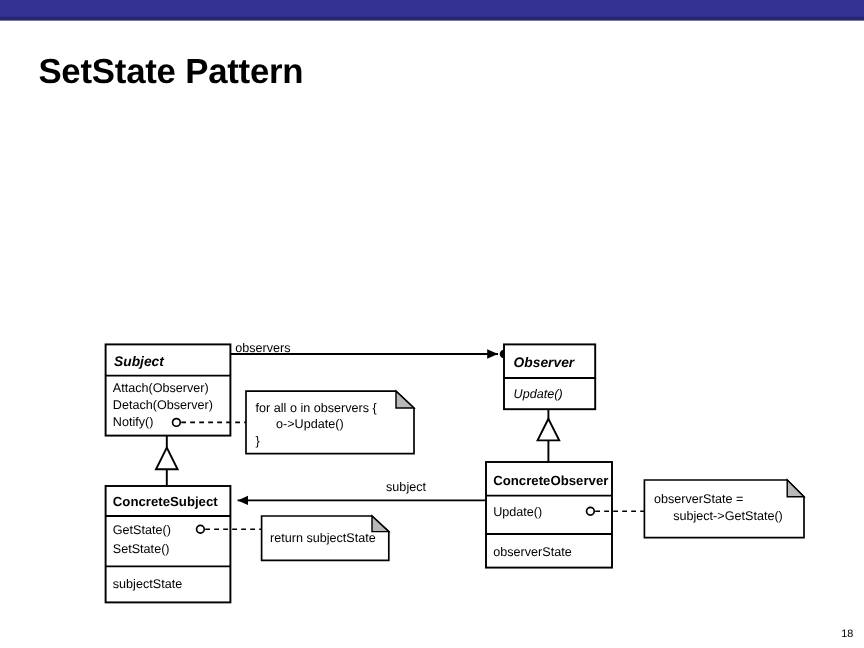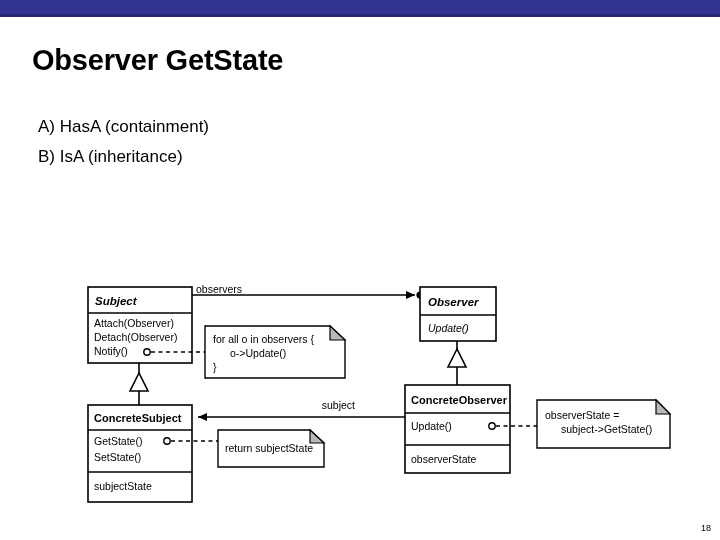--- a/index.html
+++ b/index.html
@@ -71,26 +71,22 @@
   }
   .diagram svg { display: block; }
 </style>
 </head>
 <body>
 
 <div class="slide">
 
   <div class="topbar"></div>
 
-  <div class="title">Observer GetState</div>
+  <div class="title">SetState Pattern</div>
 
-  <div class="bullets">
-    <div>A) HasA (containment)</div>
-    <div>B) IsA (inheritance)</div>
-  </div>
 
   <div class="diagram">
     <svg width="720" height="255" viewBox="0 0 720 255" xmlns="http://www.w3.org/2000/svg">
       <defs>
         <marker id="filledArrow" markerWidth="10" markerHeight="10" refX="9" refY="4" orient="auto" markerUnits="userSpaceOnUse">
           <path d="M0,0 L9,4 L0,8 z" fill="#000"></path>
         </marker>
         <marker id="filledArrowL" markerWidth="10" markerHeight="10" refX="9" refY="4" orient="auto" markerUnits="userSpaceOnUse">
           <path d="M0,0 L9,4 L0,8 z" fill="#000"></path>
         </marker>

